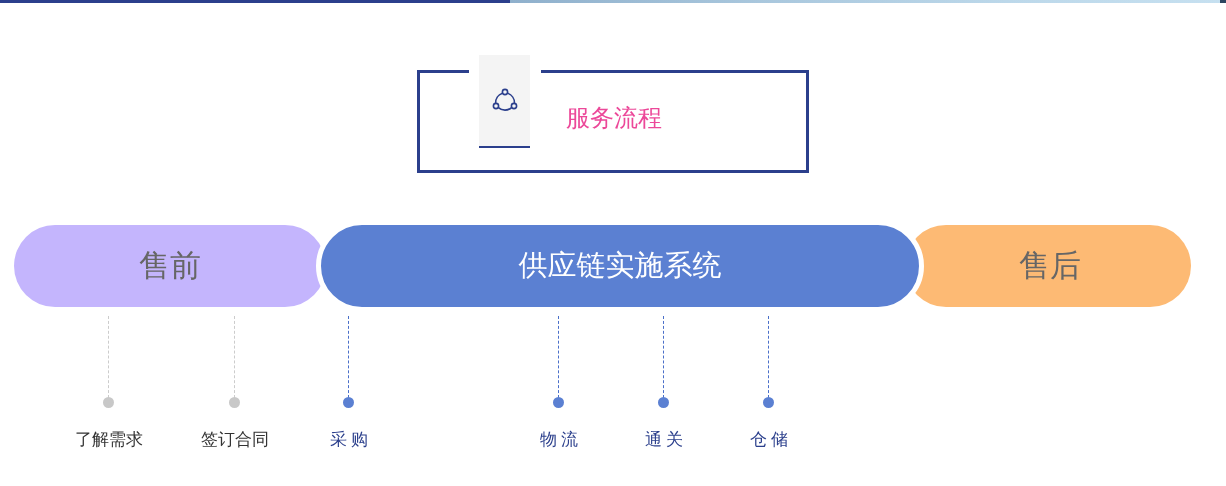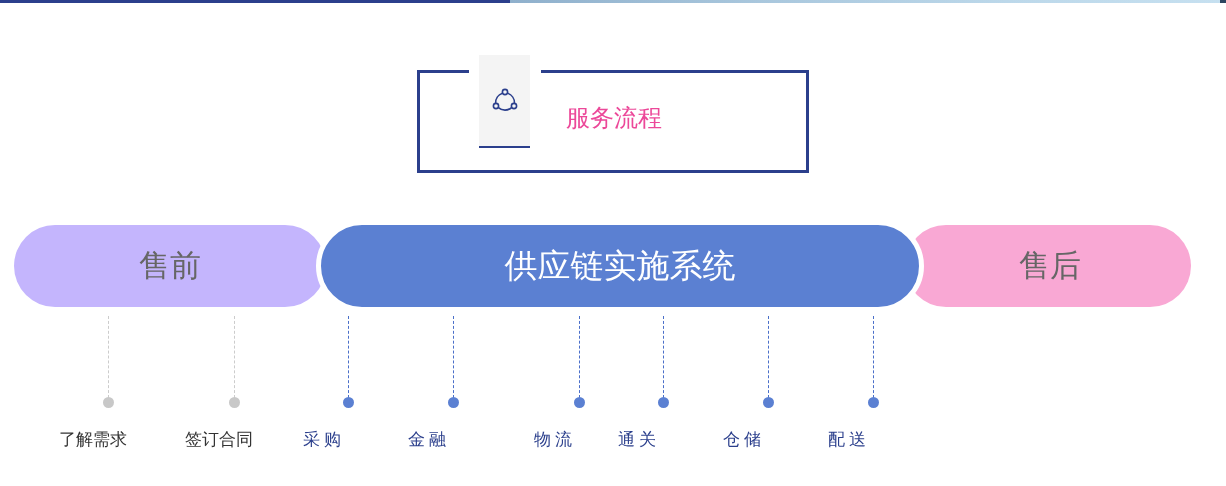--- a/index.html
+++ b/index.html
@@ -27,41 +27,41 @@
     .title-text {
       position: absolute; left: 566px; top: 100px; height: 36px; line-height: 36px;
       font-size: 24px; color: #ec4899; letter-spacing: 0px;
     }
 
     .pill {
       position: absolute; top: 225px; height: 82px; border-radius: 41px;
       display: flex; align-items: center; justify-content: center;
     }
     .pill-pre { left: 14px; width: 312px; background: #c4b5fd; color: #666666; font-size: 31px; z-index: 1; }
-    .pill-post { left: 905px; width: 286px; background: #f9a8d4; color: #666666; font-size: 31px; z-index: 1; padding-left: 4px; }
+    .pill-post { left: 905px; width: 286px; background: #fdba74; color: #666666; font-size: 31px; z-index: 1; padding-left: 4px; }
     .pill-main {
-      left: 316px; width: 608px; background: #5b80d2; color: #ffffff; font-size: 33px; z-index: 2;
+      left: 316px; width: 608px; background: #5b80d2; color: #ffffff; font-size: 29px; z-index: 2;
       border: 5px solid #ffffff; top: 220px; height: 92px; border-radius: 46px;
       border-top-left-radius: 46px; border-bottom-left-radius: 46px;
     }
 
     .steps { position: absolute; left: 0; top: 314px; width: 1226px; height: 160px; }
     .step { position: absolute; top: 0; width: 100px; margin-left: -50px; height: 150px; }
     .step .line {
       position: absolute; left: 49px; top: 2px; width: 0; height: 82px;
       border-left: 1px dashed #cccccc;
     }
     .step.active .line { border-left-color: #4a6fc9; }
     .step .dot {
       position: absolute; left: 44px; top: 83px; width: 11px; height: 11px; border-radius: 50%;
       background: #c8c8c8;
     }
     .step.active .dot { background: #5b80d2; }
     .step .label {
-      position: absolute; left: 0; top: 114px; width: 100px; 
+      position: absolute; left: 0; top: 114px; width: 100px; text-align: center;
       font-size: 17px; color: #333333; white-space: nowrap;
     }
     .step.active .label { color: #2b3f8c; letter-spacing: 4px; text-indent: 4px; }
   </style>
 </head>
 <body>
 
 <div class="top-strip">
   <div class="navy"></div>
   <div class="photo"></div>
@@ -101,38 +101,28 @@
   <div class="step" style="left:235px">
     <div class="line"></div>
     <div class="dot"></div>
     <div class="label">签订合同</div>
   </div>
   <div class="step active" style="left:349px">
     <div class="line"></div>
     <div class="dot"></div>
     <div class="label">采购</div>
   </div>
-  <div class="step active" style="left:454px">
-    <div class="line"></div>
-    <div class="dot"></div>
-    <div class="label">金融</div>
-  </div>
-  <div class="step active" style="left:580px">
+  <div class="step active" style="left:559px">
     <div class="line"></div>
     <div class="dot"></div>
     <div class="label">物流</div>
   </div>
   <div class="step active" style="left:769px">
     <div class="line"></div>
     <div class="dot"></div>
     <div class="label">仓储</div>
   </div>
   <div class="step active" style="left:664px">
     <div class="line"></div>
     <div class="dot"></div>
     <div class="label">通关</div>
   </div>
-  <div class="step active" style="left:874px">
-    <div class="line"></div>
-    <div class="dot"></div>
-    <div class="label">配送</div>
-  </div>
 </div>
 
 </body></html>

